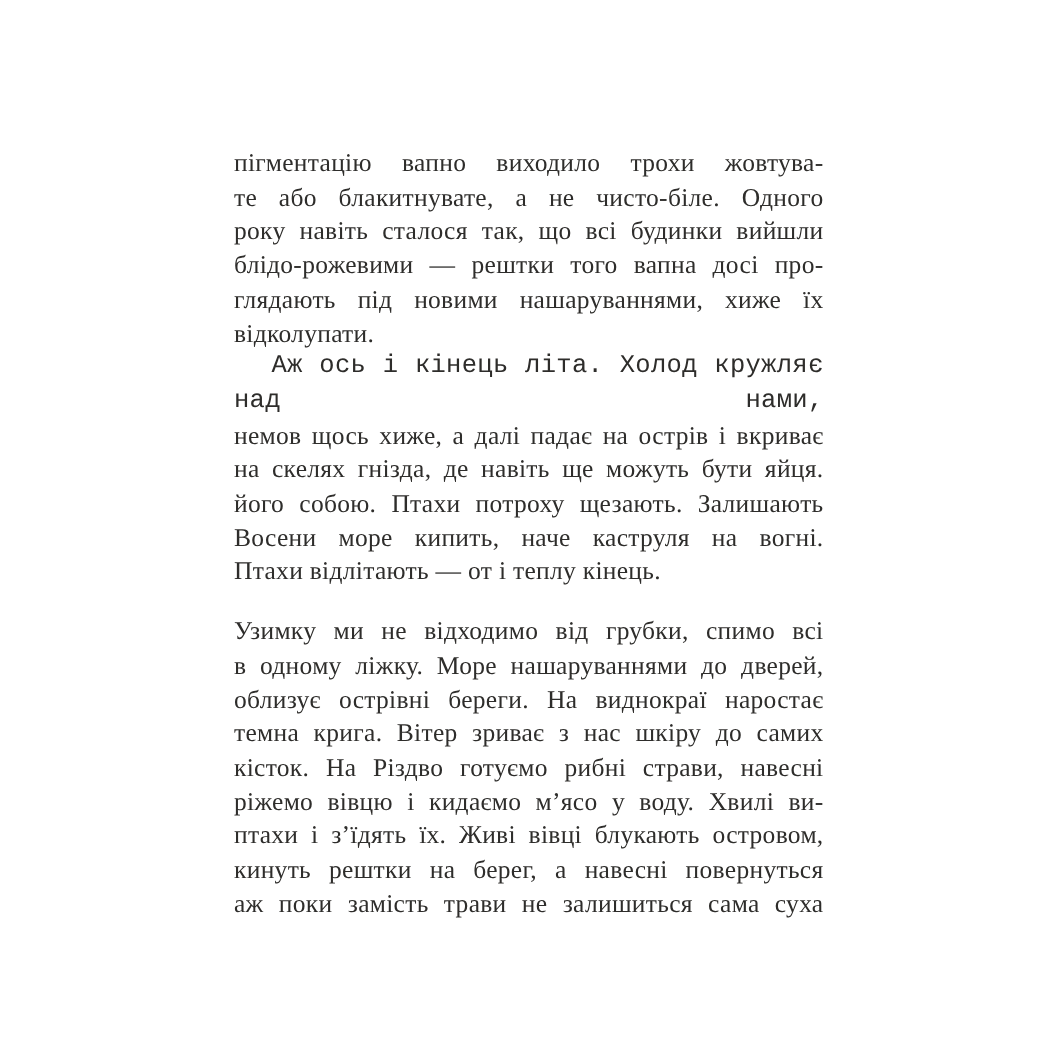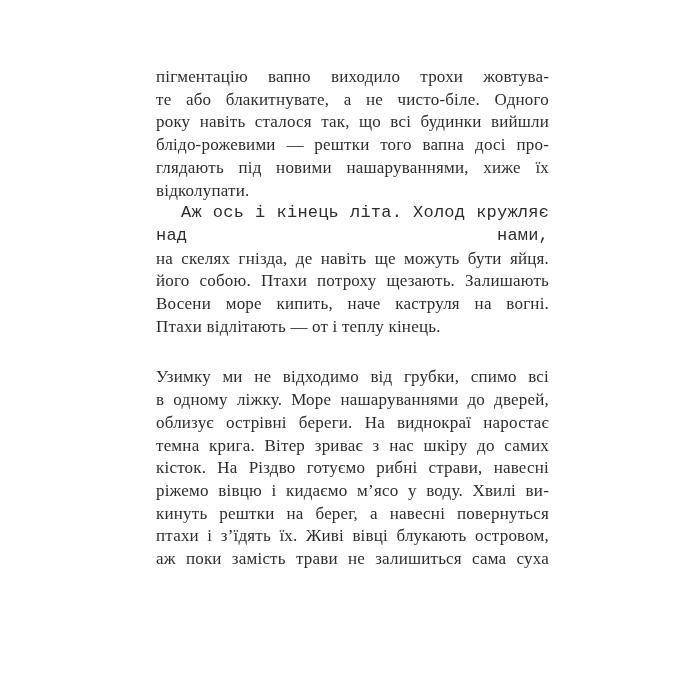--- a/index.html
+++ b/index.html
@@ -11,35 +11,35 @@
     height: 700px;
     background: #ffffff;
     overflow: hidden;
     font-family: "Liberation Serif", "DejaVu Serif", serif;
   }
   .page {
     width: 700px;
     height: 528px;
     background: #ffffff;
     box-sizing: border-box;
-    padding-top: 66px;
+    padding-top: 98px;
   }
   .text-block {
     width: 393px;
     margin-left: 156px;
     color: #2e2d2b;
     font-size: 17px;
     letter-spacing: 0.2px;
   }
   .para {
     margin: 0;
     padding: 0;
   }
   .para.space-before {
-    margin-top: 28px;
+    margin-top: 17px;
   }
   .line {
     text-align: justify;
     text-align-last: justify;
     line-height: 22.7px;
     white-space: normal;
   }
   .line.last {
     text-align-last: left;
   }
@@ -56,30 +56,31 @@
       <div class="para">
         <div class="line">пігментацію вапно виходило трохи жовтува-</div>
         <div class="line">те або блакитнувате, а не чисто-біле. Одного</div>
         <div class="line">року навіть сталося так, що всі будинки вийшли</div>
         <div class="line">блідо-рожевими — рештки того вапна досі про-</div>
         <div class="line">глядають під новими нашаруваннями, хиже їх</div>
         <div class="line last">відколупати.</div>
       </div>
       <div class="para indent">
         <div class="line">Аж ось і кінець літа. Холод кружляє над нами,</div>
+        <div class="line">немов щось хиже, а далі падає на острів і вкриває</div>
         <div class="line">на скелях гнізда, де навіть ще можуть бути яйця.</div>
         <div class="line">його собою. Птахи потроху щезають. Залишають</div>
         <div class="line">Восени море кипить, наче каструля на вогні.</div>
         <div class="line last">Птахи відлітають — от і теплу кінець.</div>
       </div>
       <div class="para space-before">
         <div class="line">Узимку ми не відходимо від грубки, спимо всі</div>
         <div class="line">в одному ліжку. Море нашаруваннями до дверей,</div>
         <div class="line">облизує острівні береги. На виднокраї наростає</div>
         <div class="line">темна крига. Вітер зриває з нас шкіру до самих</div>
         <div class="line">кісток. На Різдво готуємо рибні страви, навесні</div>
         <div class="line">ріжемо вівцю і кидаємо м’ясо у воду. Хвилі ви-</div>
+        <div class="line">птахи і з’їдять їх. Живі вівці блукають островом,</div>
         <div class="line">кинуть рештки на берег, а навесні повернуться</div>
-        <div class="line">птахи і з’їдять їх. Живі вівці блукають островом,</div>
         <div class="line">аж поки замість трави не залишиться сама суха</div>
       </div>
     </div>
 </div>
 
 </body></html>

